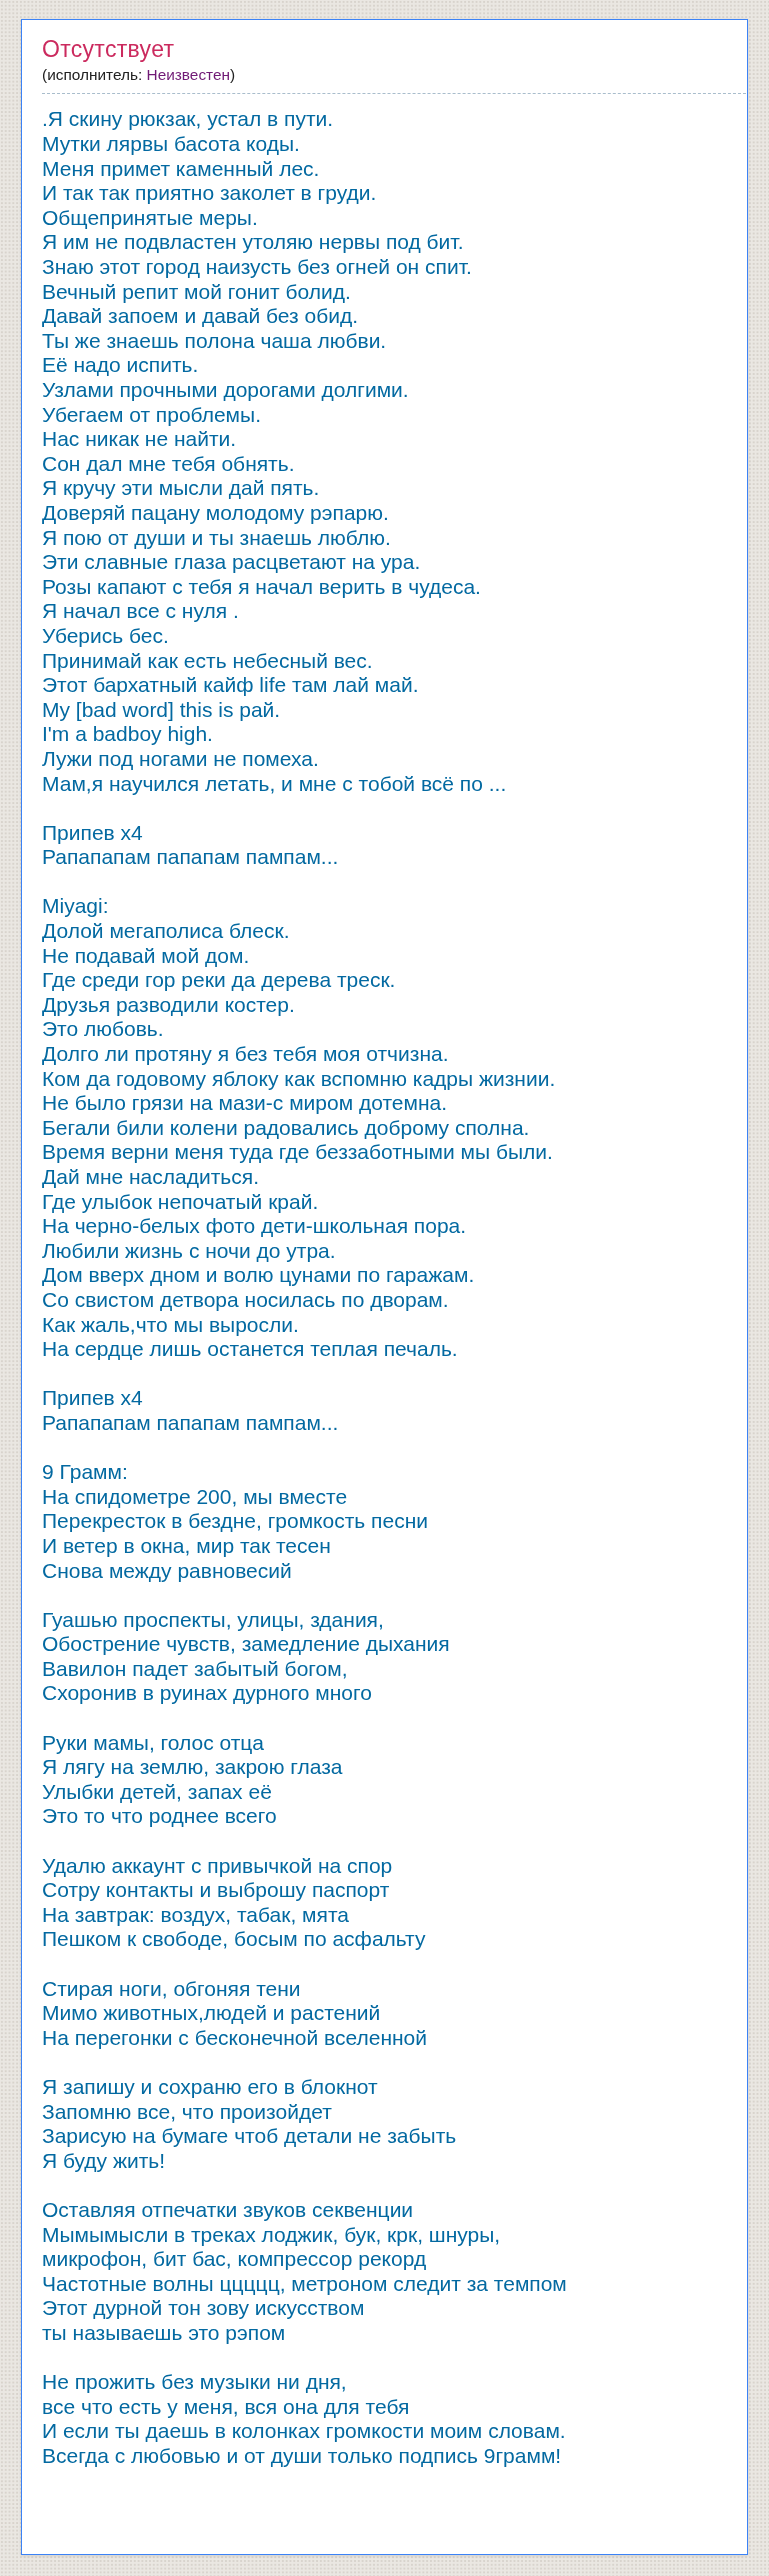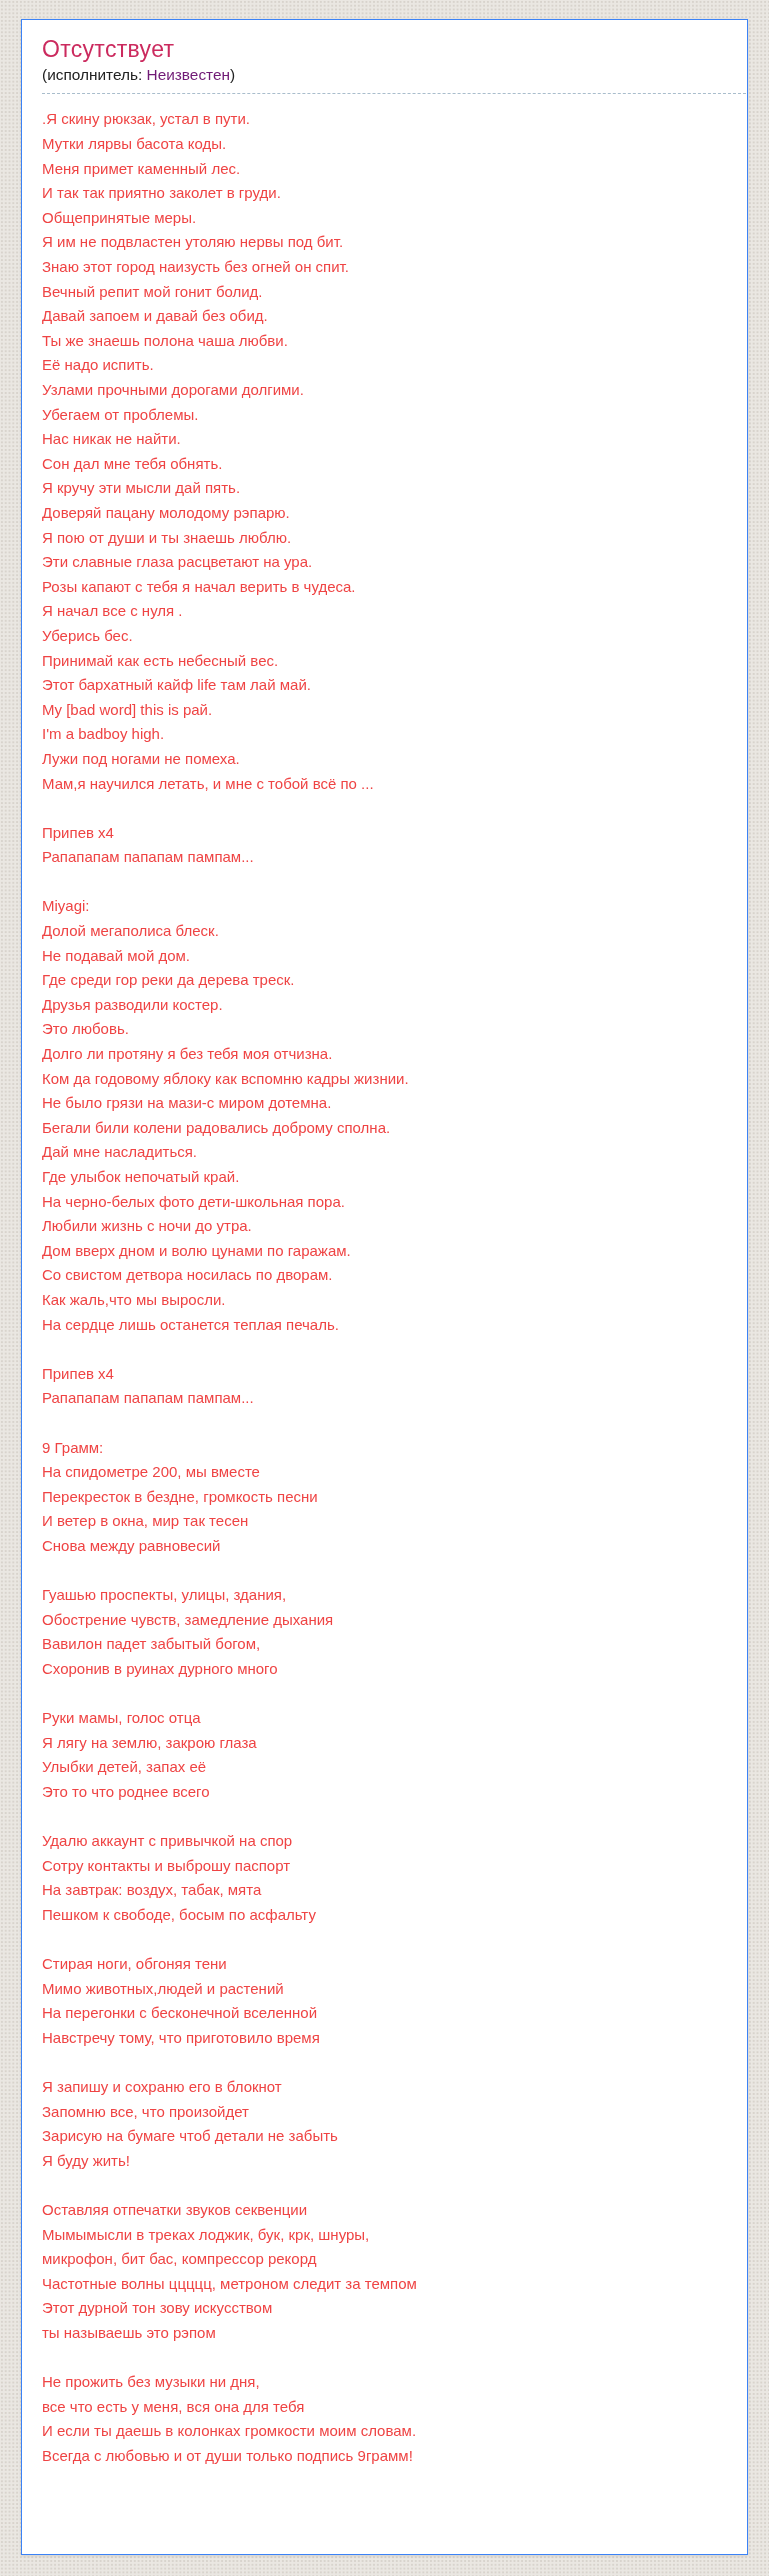--- a/index.html
+++ b/index.html
@@ -44,23 +44,23 @@
     margin-top: 44px;
   }
   .divider {
     margin-top: 8.7px;
     margin-right: 1px;
     border-bottom: 1px dashed #a9bdcc;
     height: 0;
   }
   .lyrics {
     padding-top: 13.5px;
-    font-size: 15px;
+    font-size: 21px;
     line-height: 24.6px;
-    color: #ef4444;
+    color: #0369a1;
   }
   .lyric-line { white-space: pre-wrap; }
 </style>
 </head>
 <body>
 
 <div class="card">
   <div class="header">
     <h1 class="song-title">Отсутствует</h1>
     <div class="artist-line">
@@ -106,20 +106,21 @@
       <div class="lyric-line">Miyagi:</div>
       <div class="lyric-line">Долой мегаполиса блеск.</div>
       <div class="lyric-line">Не подавай мой дом.</div>
       <div class="lyric-line">Где среди гор реки да дерева треск.</div>
       <div class="lyric-line">Друзья разводили костер.</div>
       <div class="lyric-line">Это любовь.</div>
       <div class="lyric-line">Долго ли протяну я без тебя моя отчизна.</div>
       <div class="lyric-line">Ком да годовому яблоку как вспомню кадры жизнии.</div>
       <div class="lyric-line">Не было грязи на мази-с миром дотемна.</div>
       <div class="lyric-line">Бегали били колени радовались доброму сполна.</div>
+      <div class="lyric-line">Время верни меня туда где беззаботными мы были.</div>
       <div class="lyric-line">Дай мне насладиться.</div>
       <div class="lyric-line">Где улыбок непочатый край.</div>
       <div class="lyric-line">На черно-белых фото дети-школьная пора.</div>
       <div class="lyric-line">Любили жизнь с ночи до утра.</div>
       <div class="lyric-line">Дом вверх дном и волю цунами по гаражам.</div>
       <div class="lyric-line">Со свистом детвора носилась по дворам.</div>
       <div class="lyric-line">Как жаль,что мы выросли.</div>
       <div class="lyric-line">На сердце лишь останется теплая печаль.</div>
       <div class="lyric-line">&nbsp;</div>
       <div class="lyric-line">Припев х4</div>
@@ -142,21 +143,20 @@
       <div class="lyric-line">Это то что роднее всего</div>
       <div class="lyric-line">&nbsp;</div>
       <div class="lyric-line">Удалю аккаунт с привычкой на спор</div>
       <div class="lyric-line">Сотру контакты и выброшу паспорт</div>
       <div class="lyric-line">На завтрак: воздух, табак, мята</div>
       <div class="lyric-line">Пешком к свободе, босым по асфальту</div>
       <div class="lyric-line">&nbsp;</div>
       <div class="lyric-line">Стирая ноги, обгоняя тени</div>
       <div class="lyric-line">Мимо животных,людей и растений</div>
       <div class="lyric-line">На перегонки с бесконечной вселенной</div>
-      <div class="lyric-line">Навстречу тому, что приготовило время</div>
       <div class="lyric-line">&nbsp;</div>
       <div class="lyric-line">Я запишу и сохраню его в блокнот</div>
       <div class="lyric-line">Запомню все, что произойдет</div>
       <div class="lyric-line">Зарисую на бумаге чтоб детали не забыть</div>
       <div class="lyric-line">Я буду жить!</div>
       <div class="lyric-line">&nbsp;</div>
       <div class="lyric-line">Оставляя отпечатки звуков секвенции</div>
       <div class="lyric-line">Мымымысли в треках лоджик, бук, крк, шнуры,</div>
       <div class="lyric-line">микрофон, бит бас, компрессор рекорд</div>
       <div class="lyric-line">Частотные волны ццццц, метроном следит за темпом</div>

